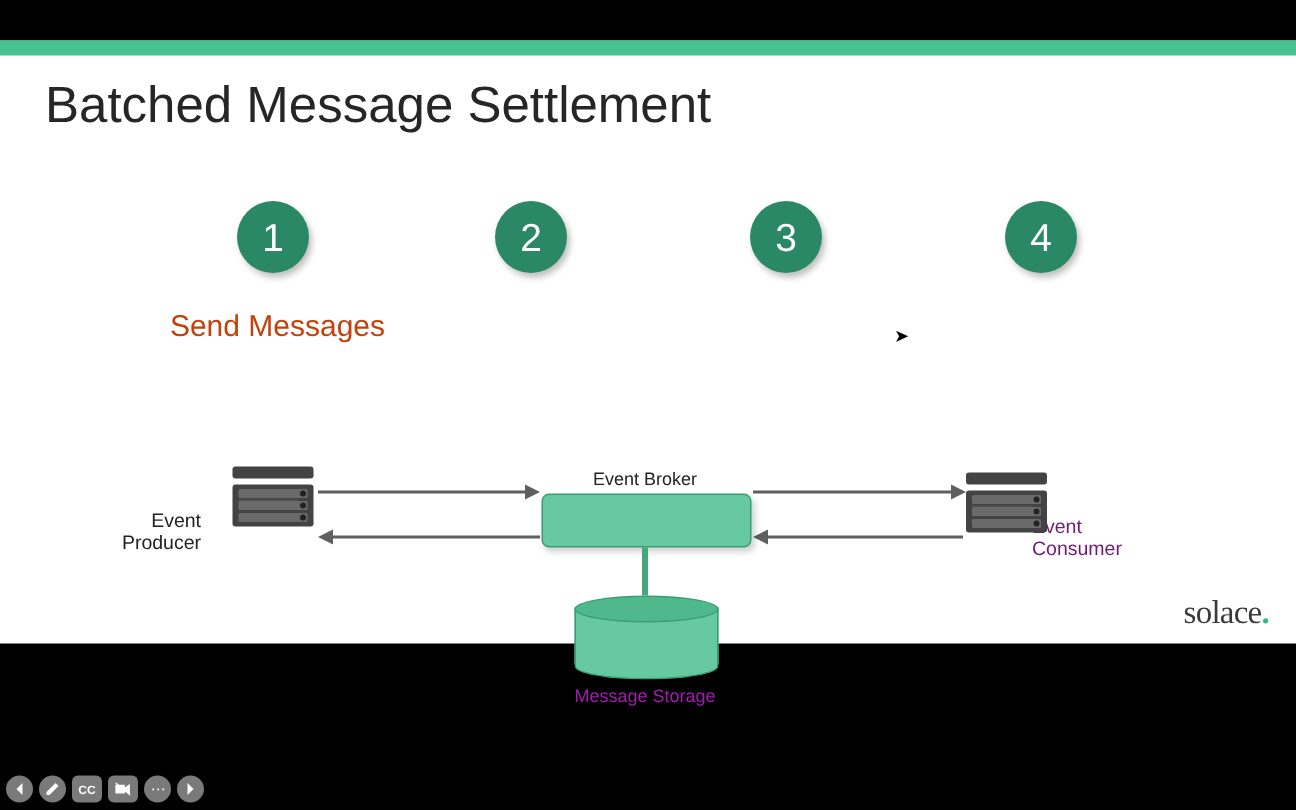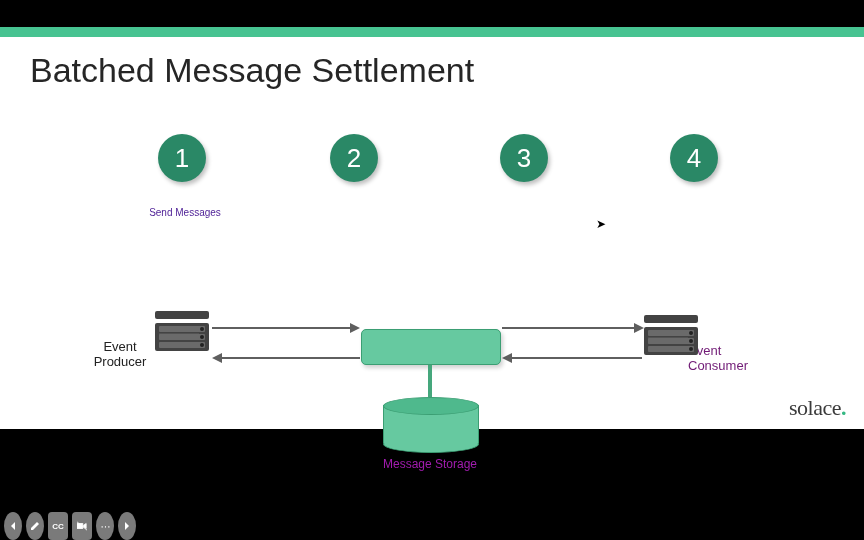--- a/index.html
+++ b/index.html
@@ -25,26 +25,26 @@
     background:#2a8866; color:#fff;
     display:flex; align-items:center; justify-content:center;
     font-size:26px; font-weight:300;
     box-shadow: 2px 3px 4px rgba(0,0,0,0.25);
   }
   .step1 { left:158px; top:107px; }
   .step2 { left:330px; top:107px; }
   .step3 { left:500px; top:107px; }
   .step4 { left:670px; top:107px; }
   .step-label {
-    position:absolute; font-size:10px; color:#4c1d95; text-align:center;
+    position:absolute; font-size:20px; color:#c2410c; text-align:center;
   }
   .step1-label { left:110px; top:180px; width:150px; }
 
   
-  .producer-label { position:absolute; left:88px; top:312px; font-size:13px; color:#222; text-align:center; width:64px; }
+  .producer-label { position:absolute; left:70px; top:312px; font-size:13px; color:#222; text-align:right; width:64px; }
   .consumer-label { position:absolute; left:688px; top:316px; font-size:13px; color:#701a75; text-align:left; width:70px; }
   .broker-label { position:absolute; left:360px; top:285px; font-size:12px; color:#222; width:140px; text-align:center; }
   .storage-label { position:absolute; left:360px; top:430px; font-size:12px; color:#a21caf; width:140px; text-align:center; }
 
   
   .server {
     position:absolute; width:54px; height:44px;
   }
   .server .top { width:54px; height:8px; background:#434343; border-radius:2px; }
   .server .gap { height:4px; }
@@ -131,21 +131,21 @@
     font-family: Liberation Serif, serif;
   }
   .logo .dot { color:#35b883; font-weight:700; }
 
   
   .toolbar {
     position:absolute; left:4px; bottom:4px; height:20px;
     display:flex; gap:4px; align-items:center; z-index:50;
   }
   .tb-btn {
-    width:18px; height:28px; border-radius:50%;
+    width:18px; height:18px; border-radius:50%;
     background:#7a7a7a; color:#fff;
     display:flex; align-items:center; justify-content:center;
     font-size:11px; cursor:pointer;
   }
   .tb-btn.sq { border-radius:4px; width:20px; }
   .tb-btn svg { width:10px; height:10px; fill:#fff; }
 </style>
 </head>
 <body>
 
@@ -166,20 +166,21 @@
       <span>3</span>
     </div>
   <div class="step-circle step4">
       <span>4</span>
     </div>
 
   <div class="step-label step1-label">Send Messages</div>
 
   <div class="producer-label">Event Producer</div>
   <div class="consumer-label">Event Consumer</div>
+  <div class="broker-label">Event Broker</div>
   <div class="storage-label">Message Storage</div>
 
   <div class="server producer-server">
     <div class="top"></div>
       <div class="gap"></div>
     <div class="body">
       <div class="slot s1"></div>
         <div class="slot s2"></div>
         <div class="slot s3"></div>
       <div class="dot d1"></div>

